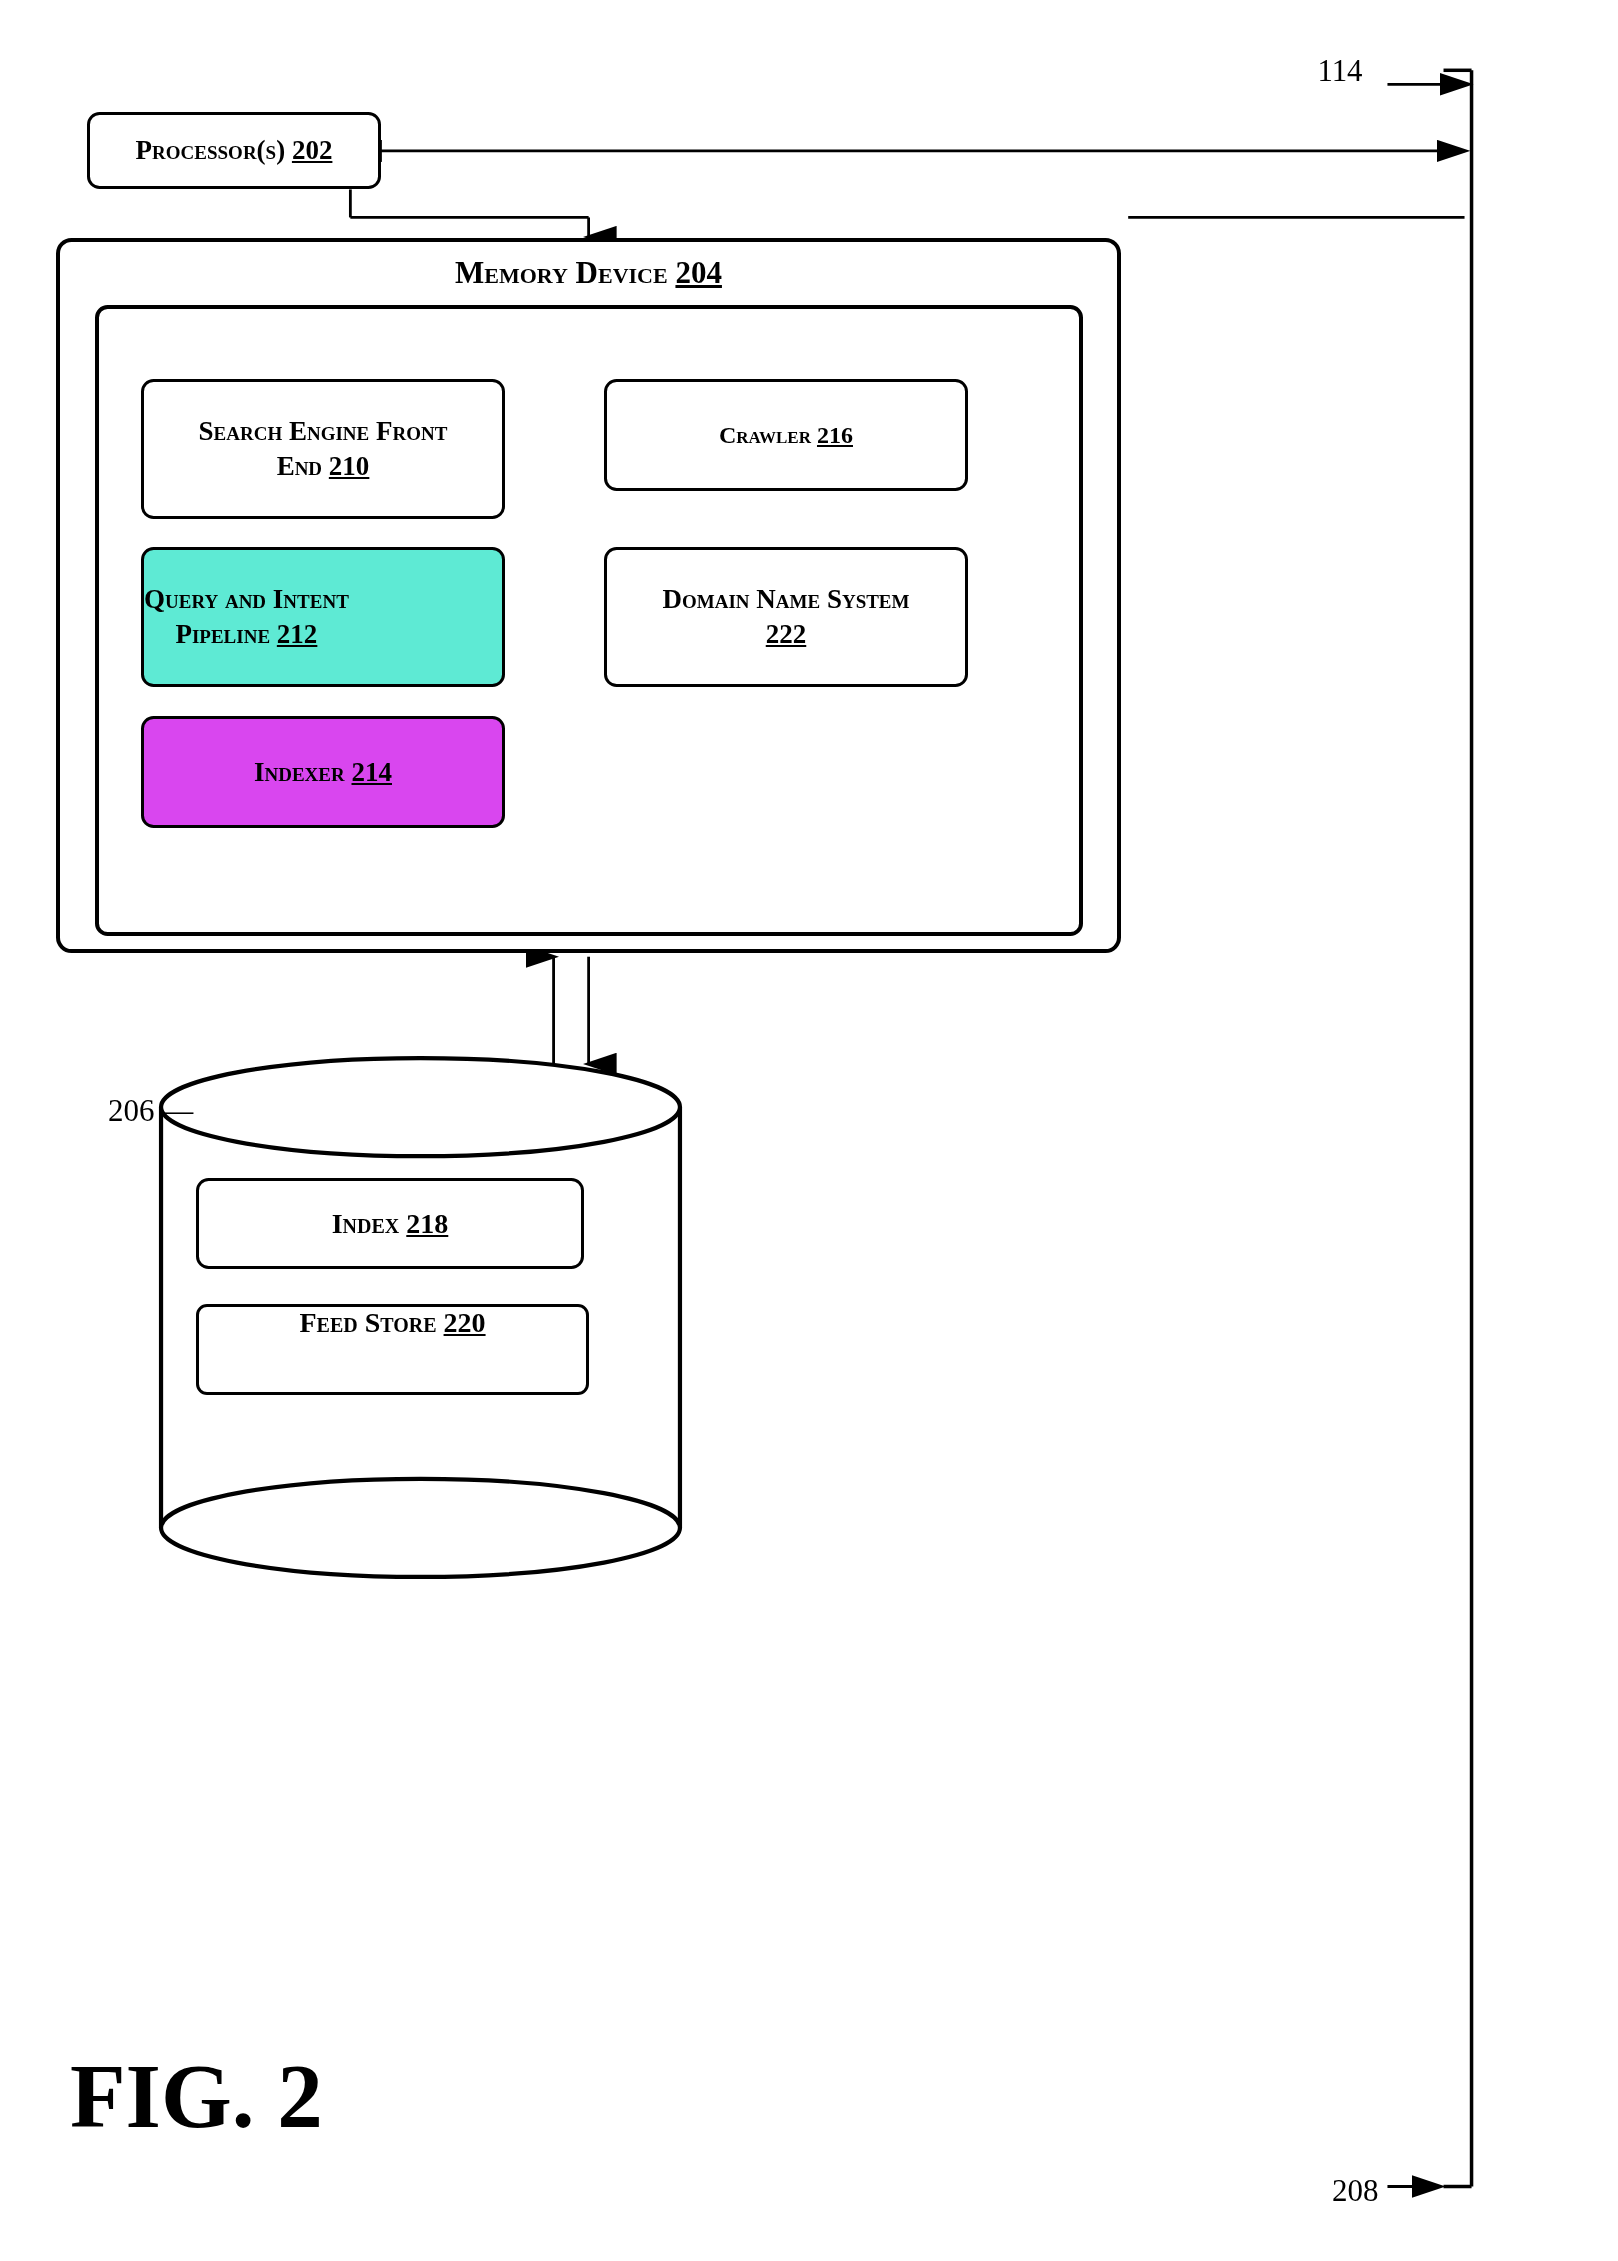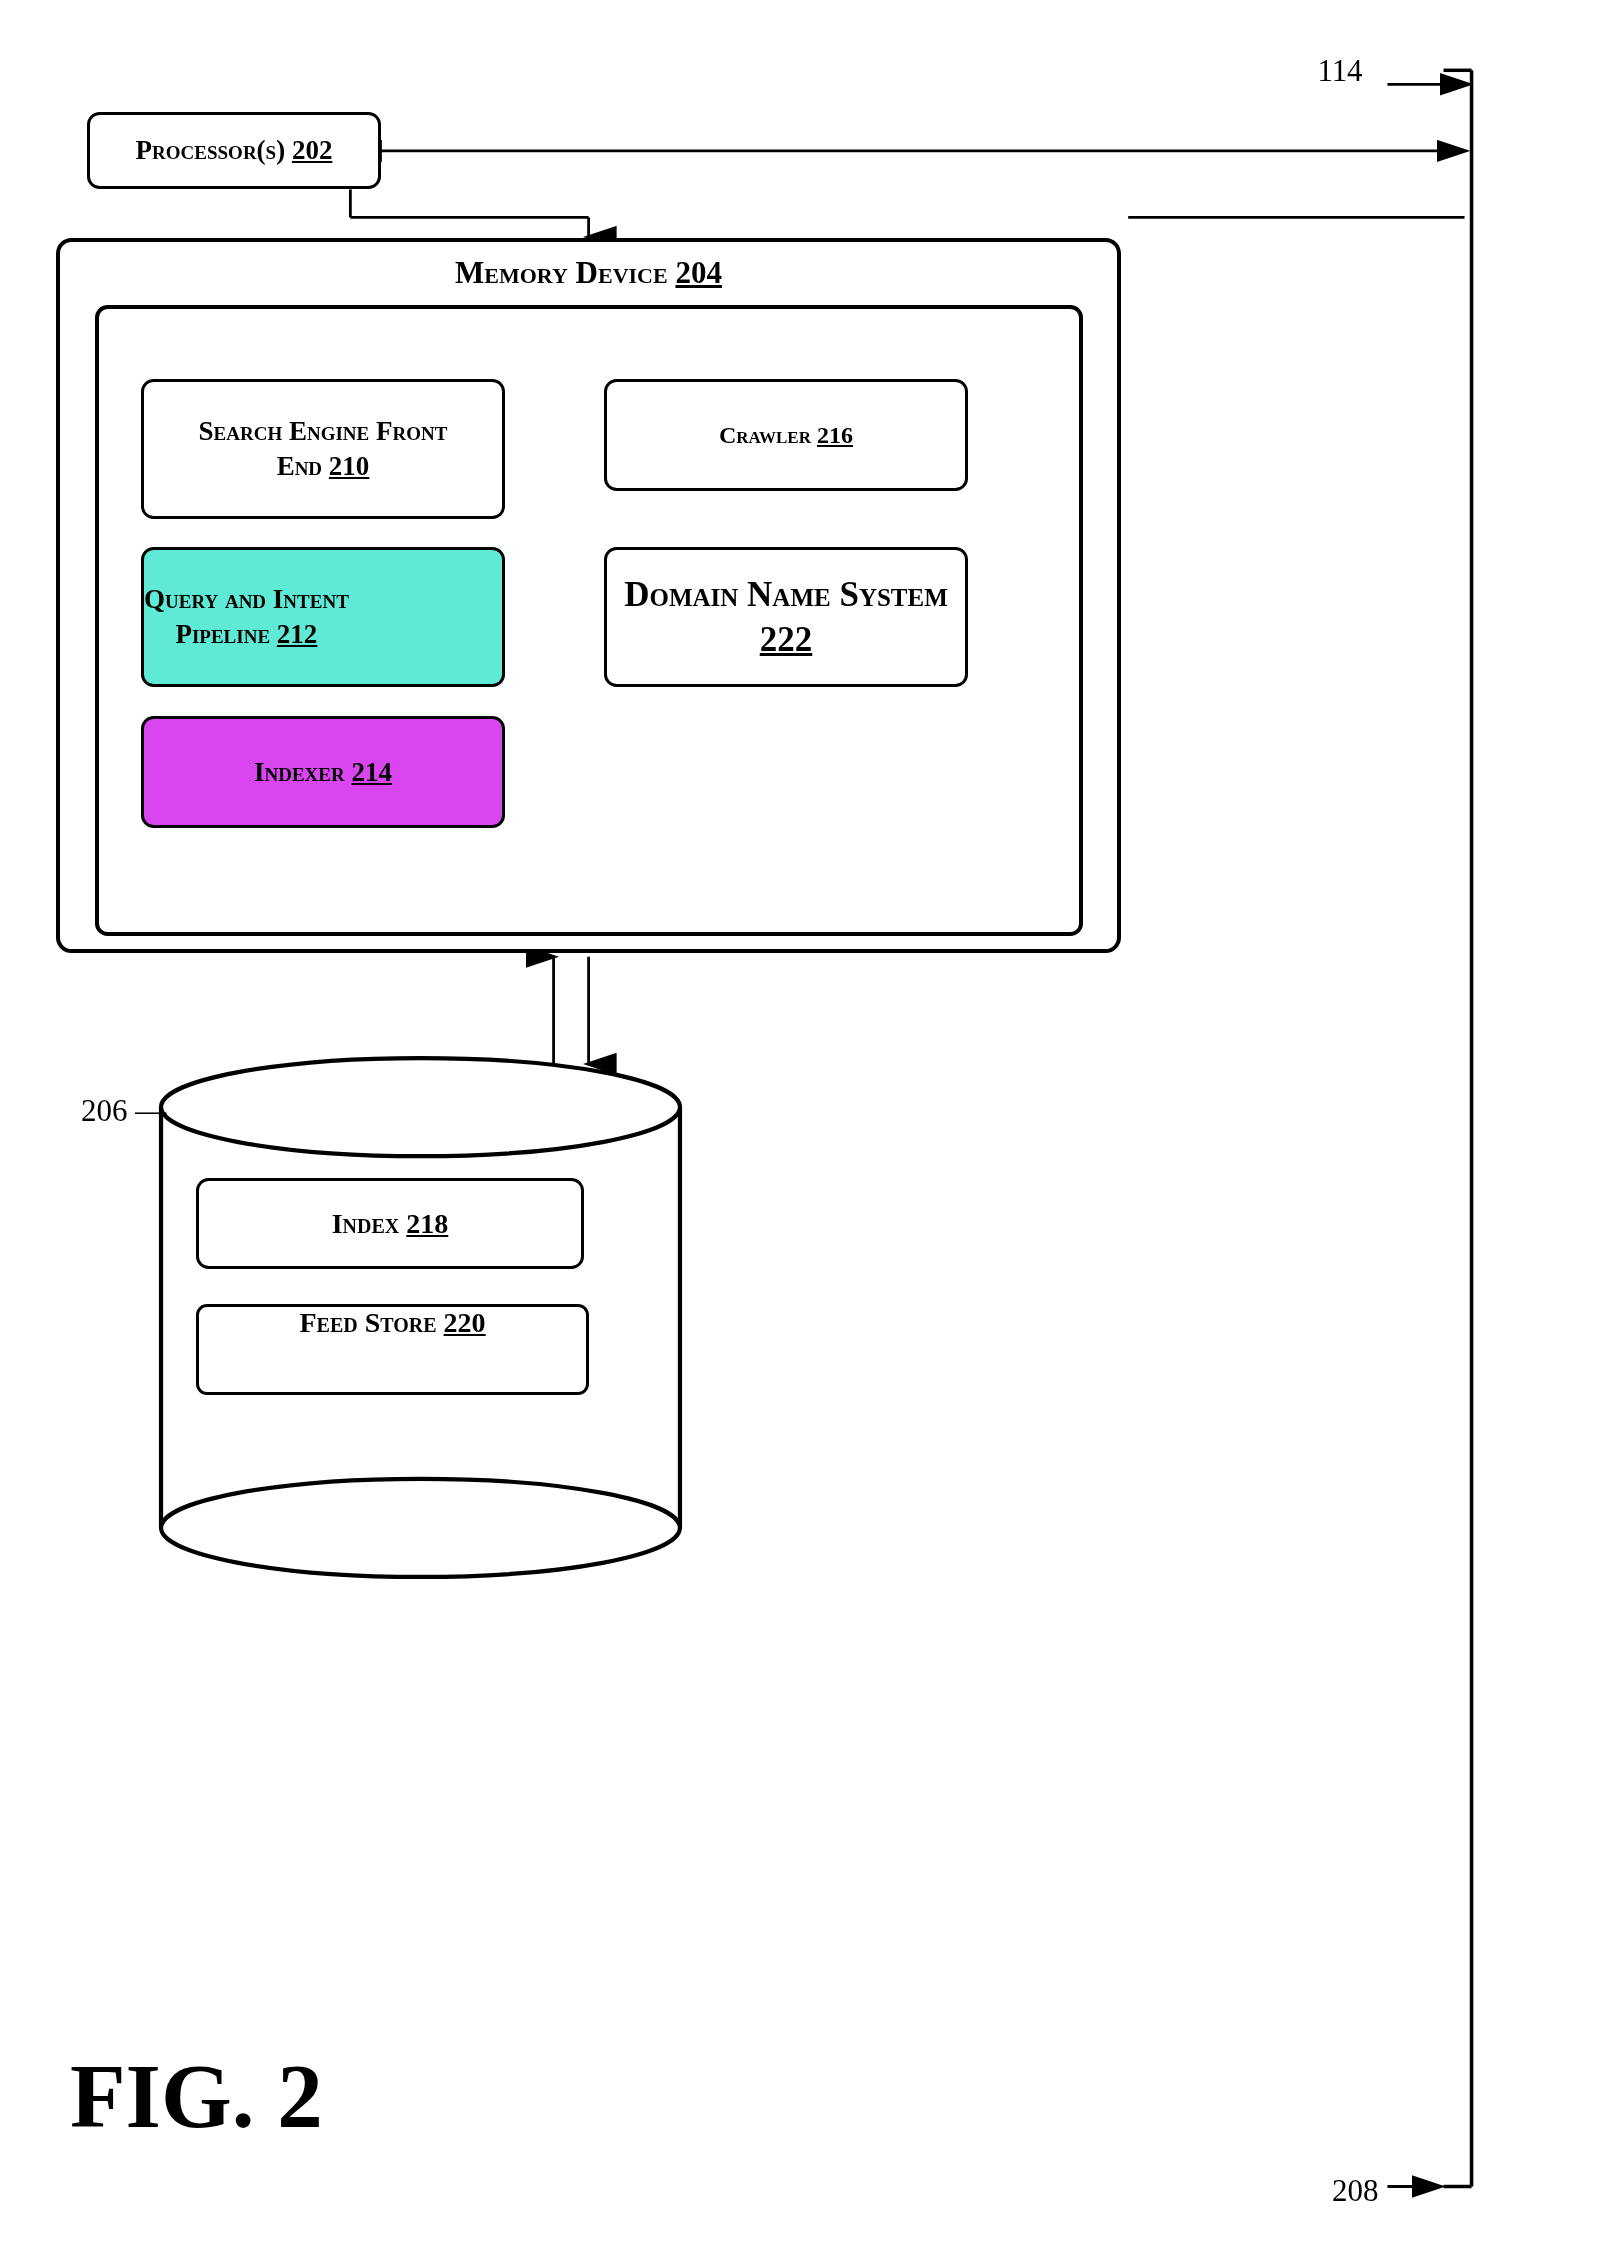--- a/index.html
+++ b/index.html
@@ -145,21 +145,21 @@
         </span>
       </div>
 
       <div style="position:absolute; top:238px; left:42px; width:364px; height:140px; border:3.5px solid #000; border-radius:12.6px; display:flex; align-items:flex-start; justify-content:center; flex-direction:column; background:#5eead4; text-align:center;">
         <span style="font-size:27px; font-weight:bold; font-variant:small-caps; line-height:1.3;">
           Query and Intent<br>Pipeline <u>212</u>
         </span>
       </div>
 
       <div style="position:absolute; top:238px; left:505px; width:364px; height:140px; border:3.5px solid #000; border-radius:12.6px; display:flex; align-items:center; justify-content:center; flex-direction:column; background:#fff; text-align:center;">
-        <span style="font-size:35px; font-weight:bold; font-variant:small-caps; line-height:1.3;">
+        <span style="font-size:27px; font-weight:bold; font-variant:small-caps; line-height:1.3;">
           Domain Name System<br><u>222</u>
         </span>
       </div>
 
       <div style="position:absolute; top:407px; left:42px; width:364px; height:112px; border:3.5px solid #000; border-radius:12.6px; display:flex; align-items:center; justify-content:center; background:#d946ef; text-align:center;">
         <span style="font-size:27px; font-weight:bold; font-variant:small-caps;">
           Indexer <u>214</u>
         </span>
       </div>
 
@@ -174,21 +174,21 @@
       <line x1="30" y1="80" x2="30" y2="680" stroke="#000" stroke-width="6"></line>
 
       <line x1="770" y1="80" x2="770" y2="680" stroke="#000" stroke-width="6"></line>
 
       <ellipse cx="400" cy="680" rx="370" ry="70" fill="#fff" stroke="#000" stroke-width="6"></ellipse>
 
       <ellipse cx="400" cy="80" rx="370" ry="70" fill="#fff" stroke="#000" stroke-width="6"></ellipse>
     </svg>
   </div>
 
-  <div style="position:absolute; top:1093px; left:81px; font-size:31px; font-family:'Times New Roman',serif;">
+  <div style="position:absolute; top:1093px; left:108px; font-size:31px; font-family:'Times New Roman',serif;">
     206 —
   </div>
 
   <div style="position:absolute; top:1178px; left:196px; width:388px; height:91px; border:3.5px solid #000; border-radius:12.6px; display:flex; align-items:center; justify-content:center; background:#fff;">
     <span style="font-size:28px; font-weight:bold; font-variant:small-caps;">
       Index <u>218</u>
     </span>
   </div>
 
   <div style="position:absolute; top:1304px; left:196px; width:393px; height:91px; border:3.5px solid #000; border-radius:11px; display:flex; align-items:flex-start; justify-content:center; background:#fff;">

